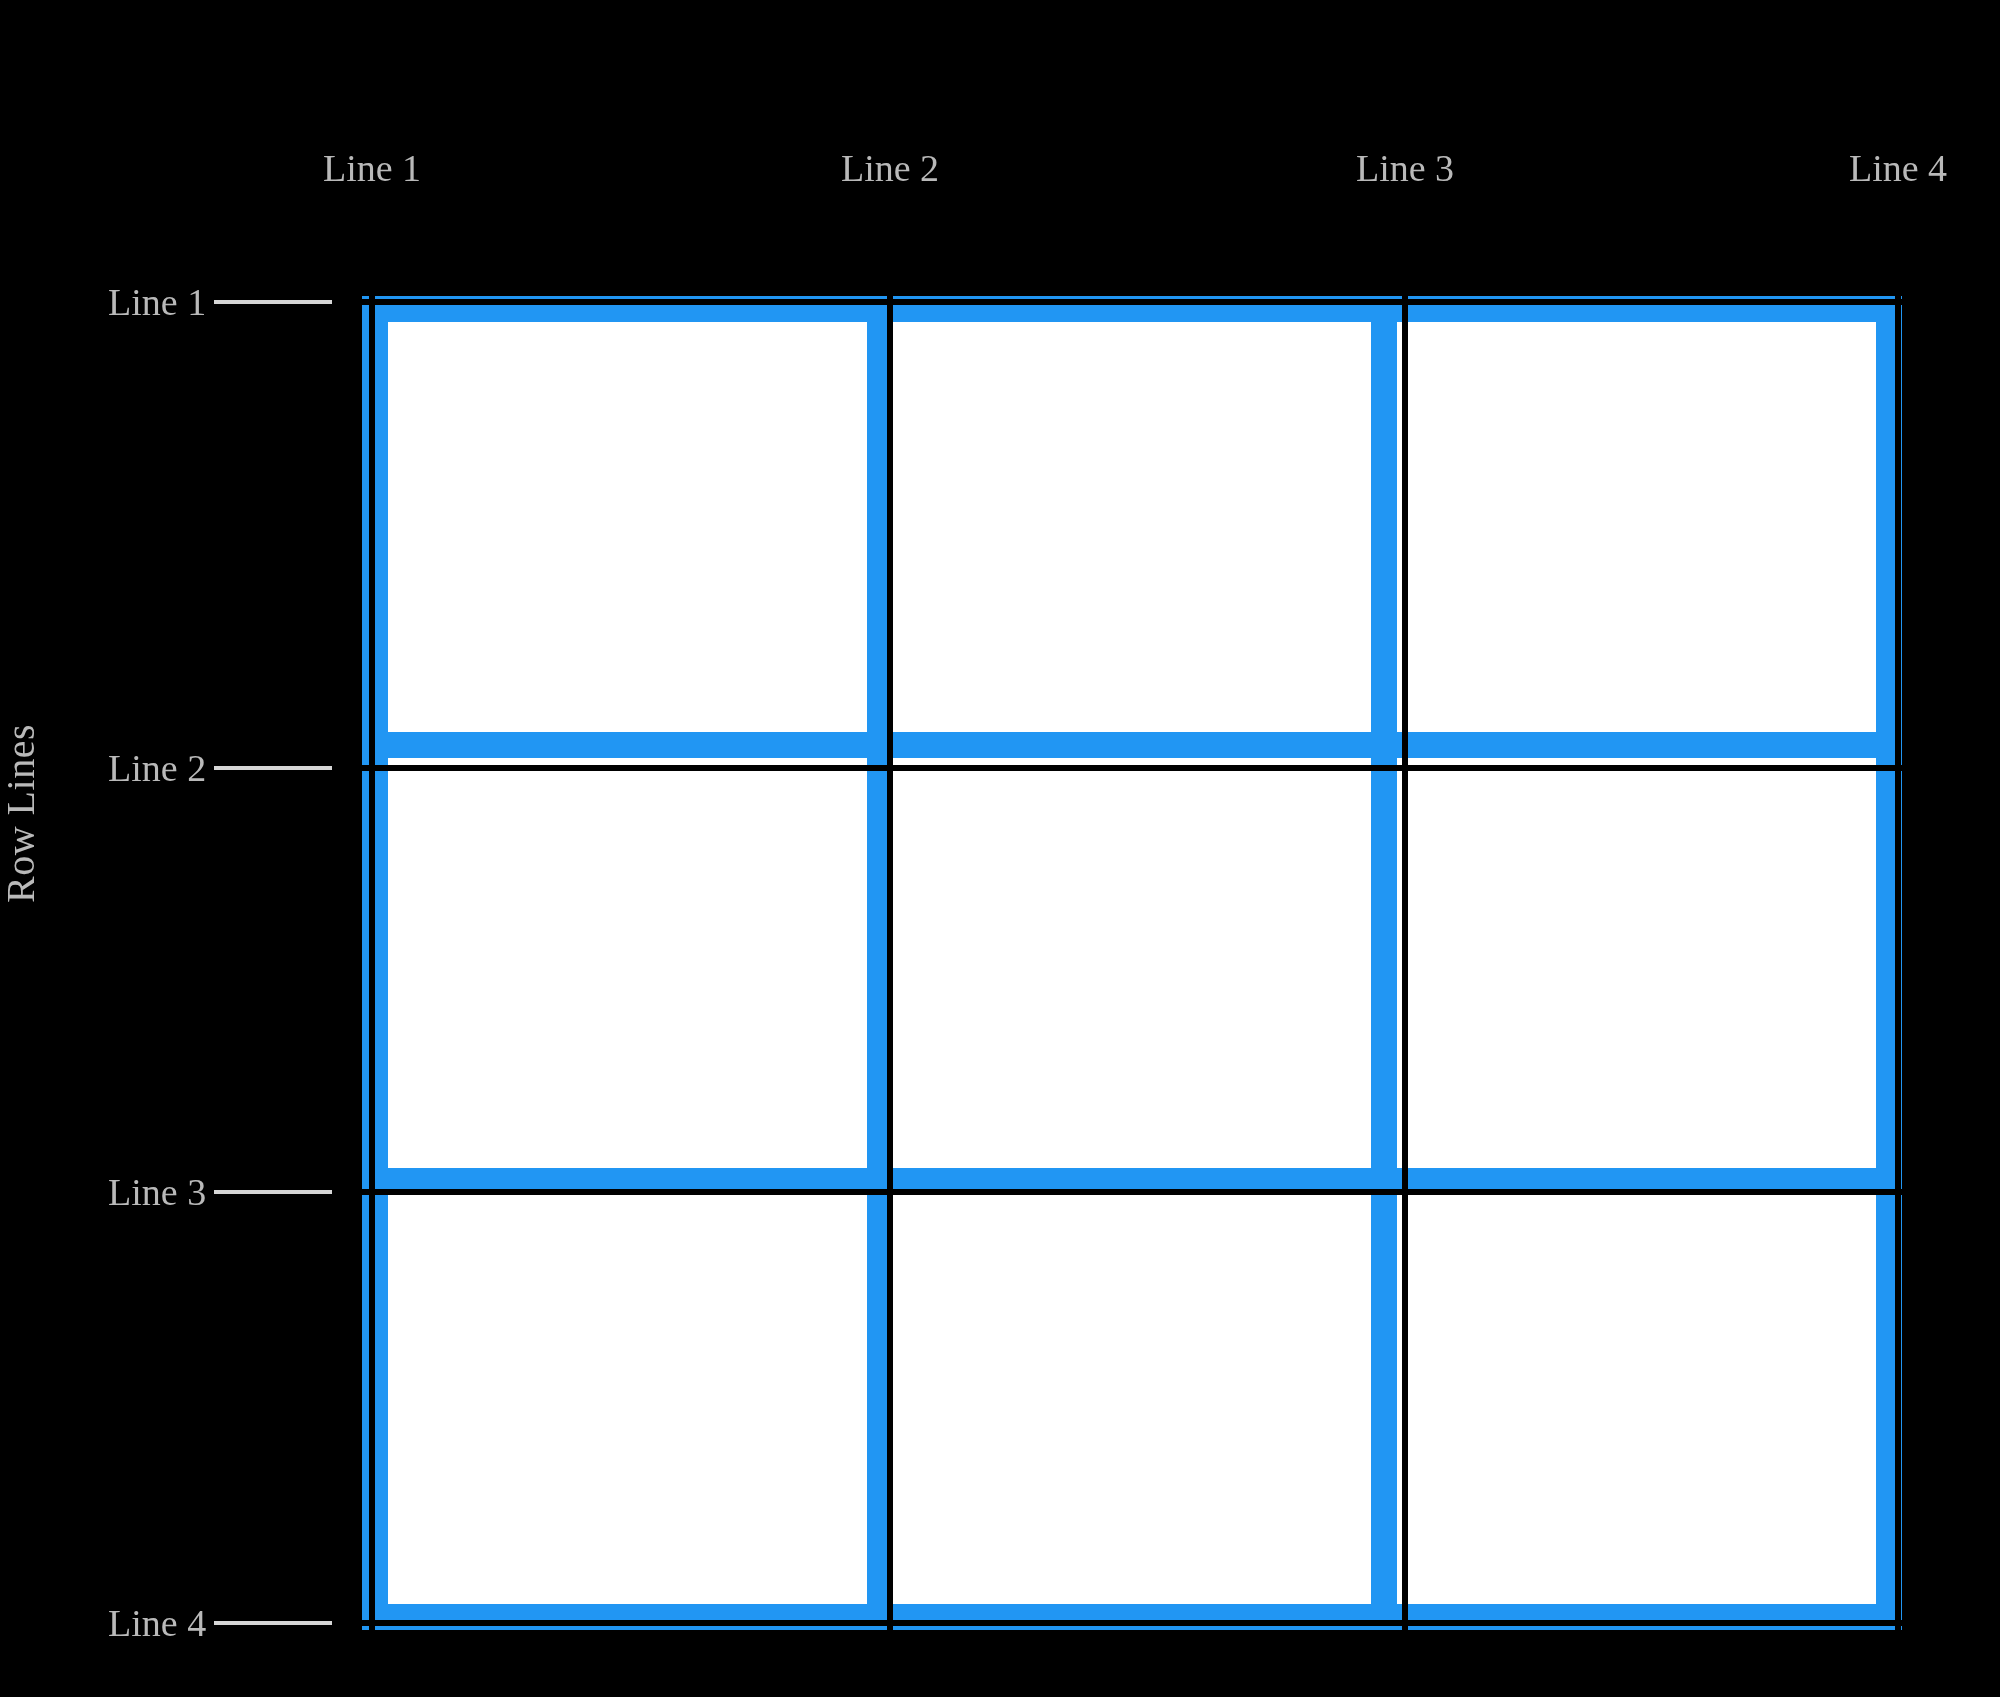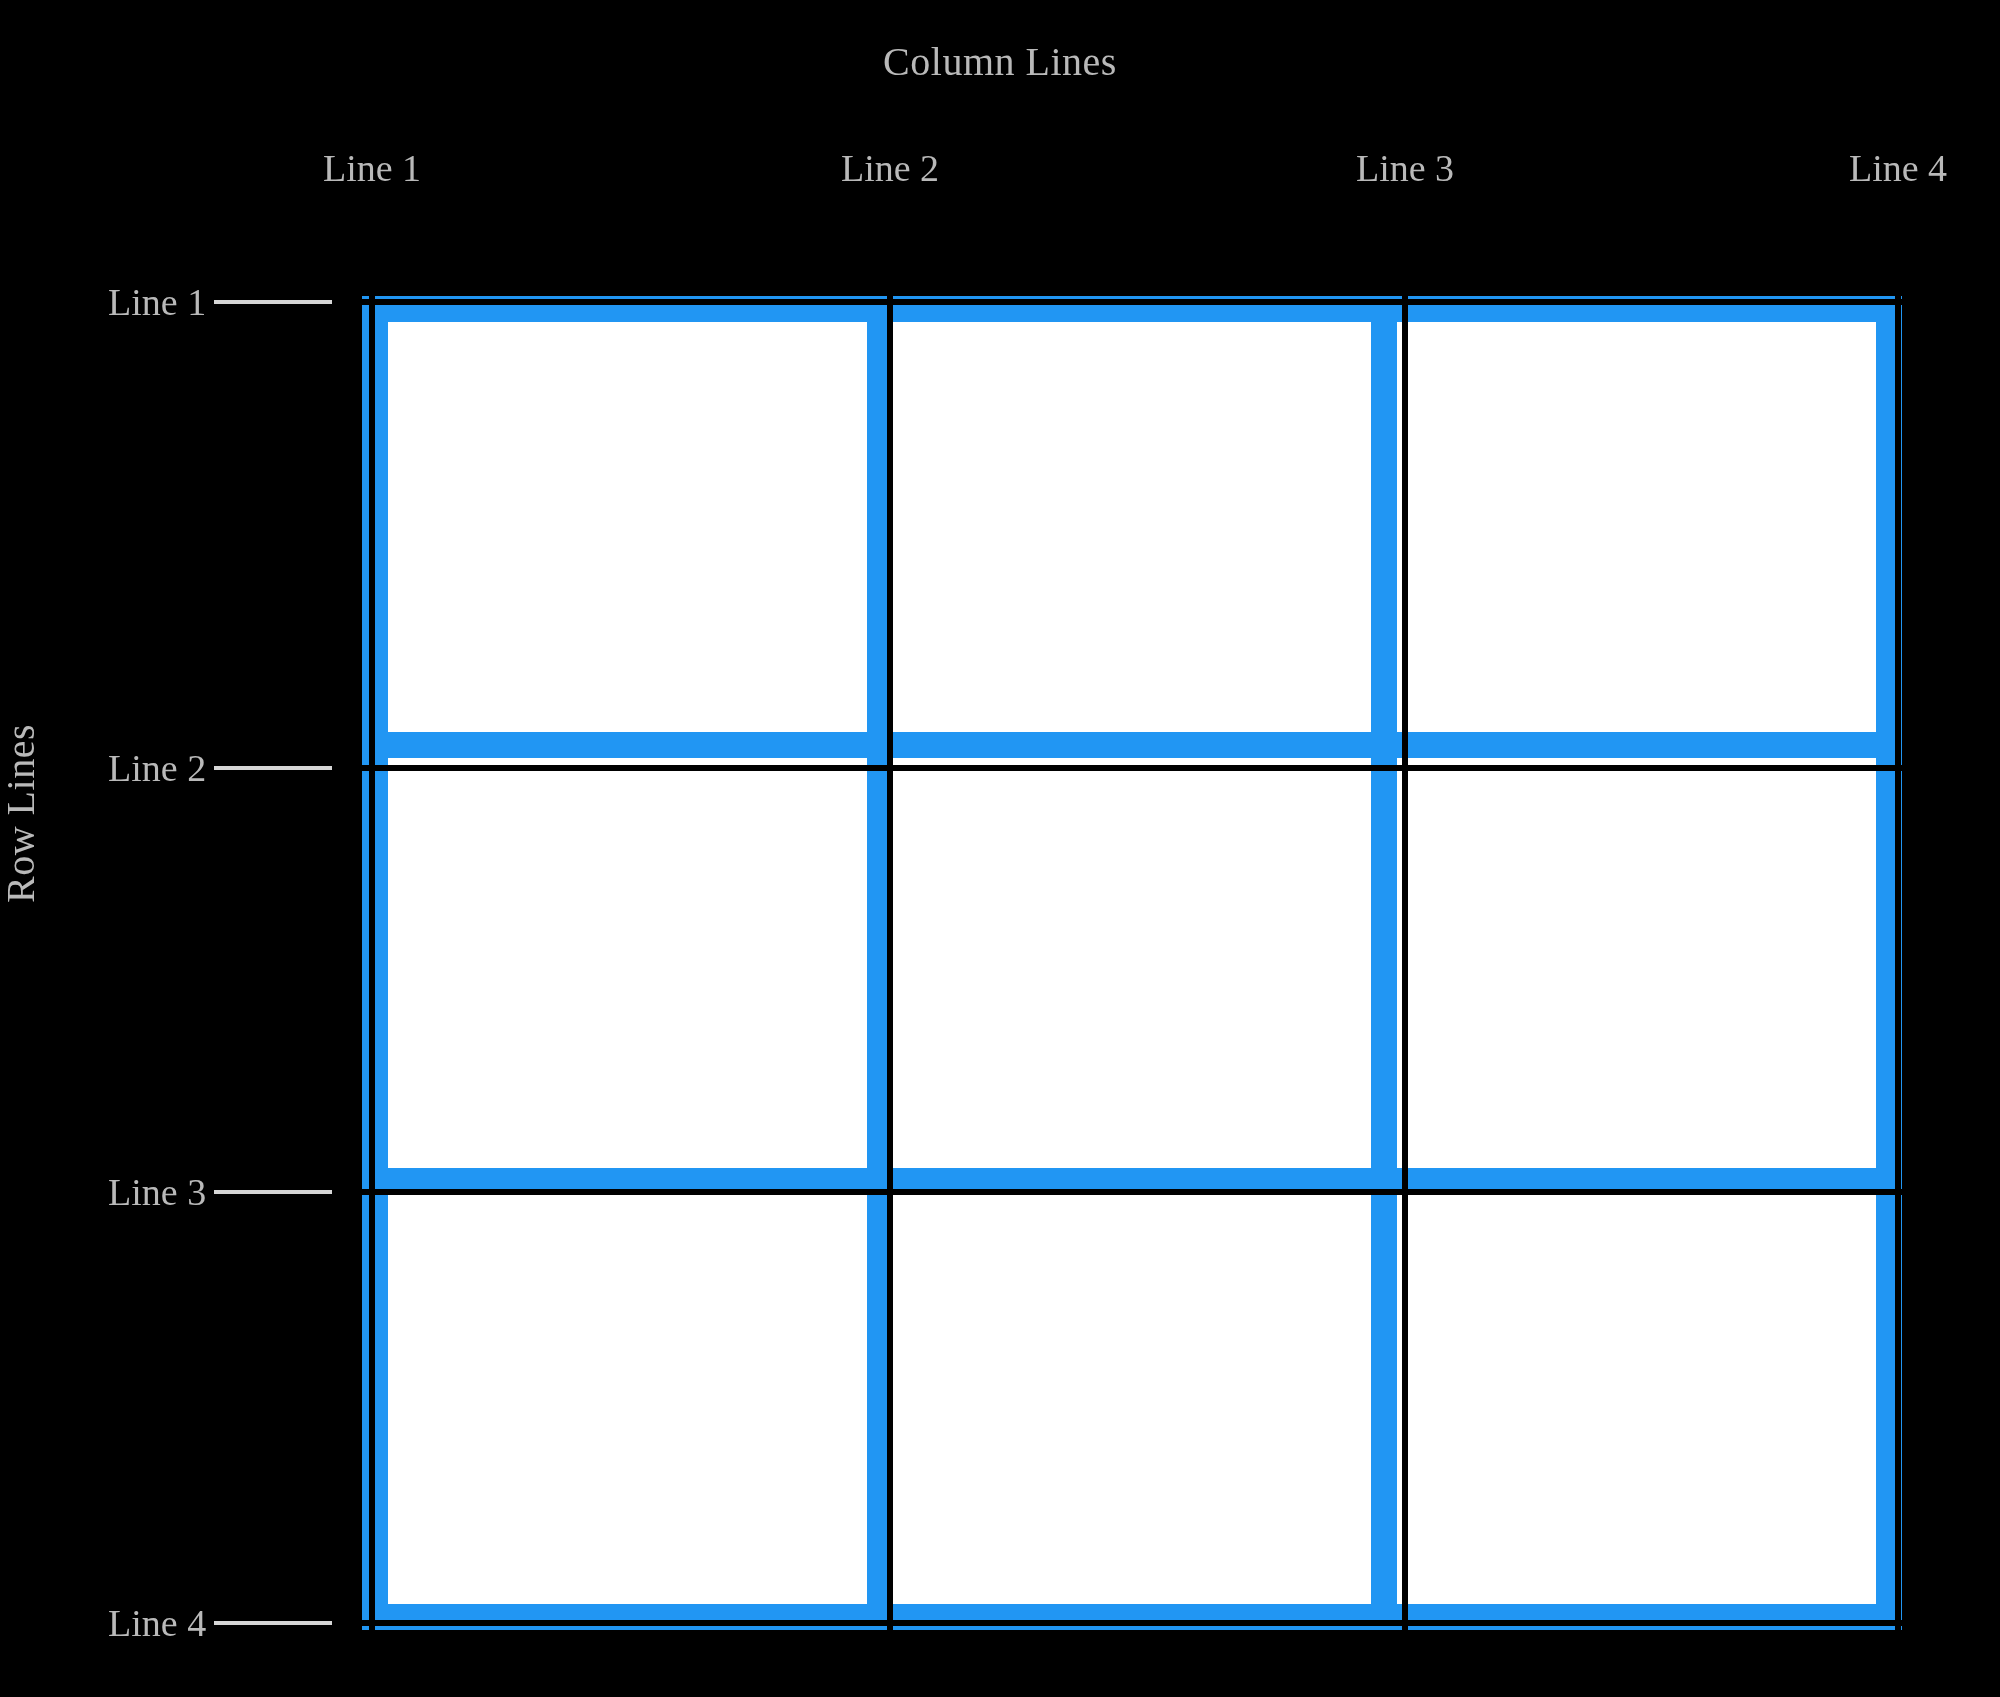--- a/index.html
+++ b/index.html
@@ -108,21 +108,20 @@
     height: 6px;
     left: 282px;
     width: 1718px;
   }
 </style>
 </head>
 <body>
 
 <div id="stage">
 
-  <div class="axis-title" id="column-axis-title">Column Lines</div>
 
   <div class="axis-title" id="row-axis-title">Row Lines</div>
 
   <div id="grid-container">
       <div class="grid-cell"></div>
       <div class="grid-cell"></div>
       <div class="grid-cell"></div>
       <div class="grid-cell"></div>
       <div class="grid-cell"></div>
       <div class="grid-cell"></div>

